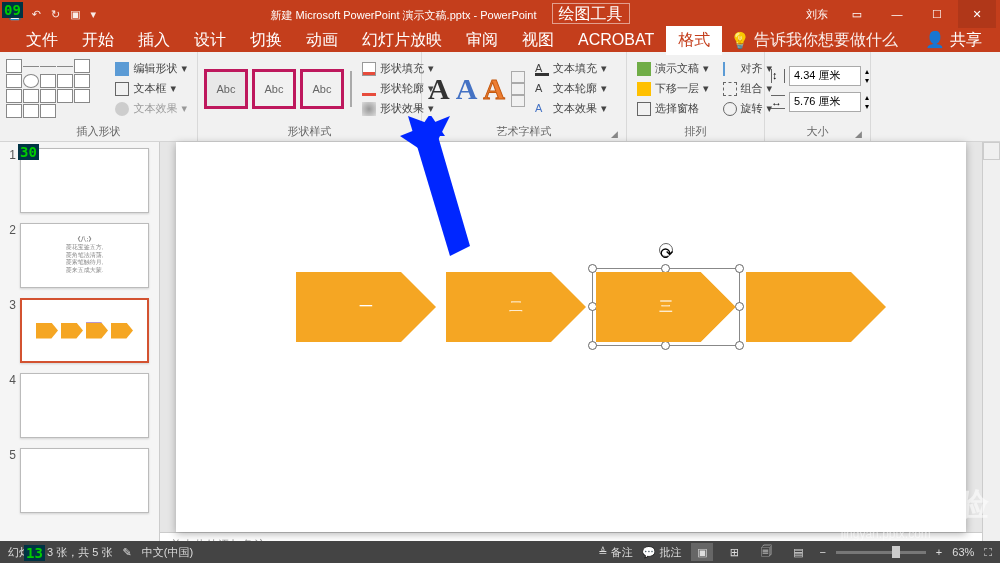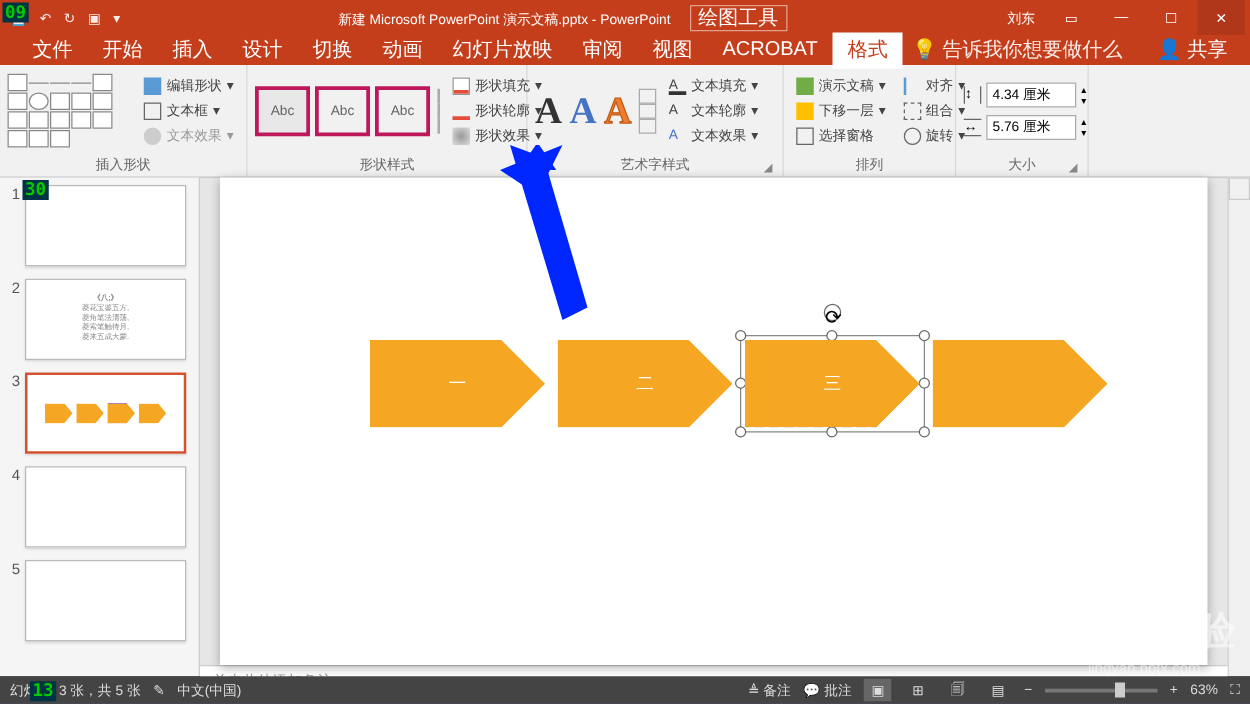--- a/index.html
+++ b/index.html
@@ -85,21 +85,21 @@
 .statusbar .spacer { flex: 1; }
 .view-btn { width: 22px; height: 18px; display: flex; align-items: center; justify-content: center; cursor: pointer; }
 .view-btn.active { background: #666; }
 .zoom-slider { width: 90px; height: 3px; background: #777; position: relative; }
 .zoom-slider .zthumb { position: absolute; width: 8px; height: 12px; background: #ccc; top: -5px; left: 56px; }
 
 
 .arrow-annot { position: absolute; left: 400px; top: 116px; width: 80px; height: 150px; pointer-events: none; }
 
 
-.watermark { position: absolute; right: 10px; bottom: 22px; color: rgba(255,255,255,0.55); pointer-events: none; text-align: center; }
+.watermark { position: absolute; right: 10px; bottom: 22px; color: rgba(255,255,255,0.55); pointer-events: none; text-align: left; }
 .watermark .big { font-size: 32px; font-weight: bold; letter-spacing: 1px; }
 .watermark .sm { font-size: 12px; }
 
 
 .corner-badge { position: absolute; font-family: monospace; font-size: 14px; font-weight: bold; color: #0c0; background: #034; padding: 0 2px; pointer-events: none; }
 </style>
 </head>
 <body>
 
 <div class="titlebar">

